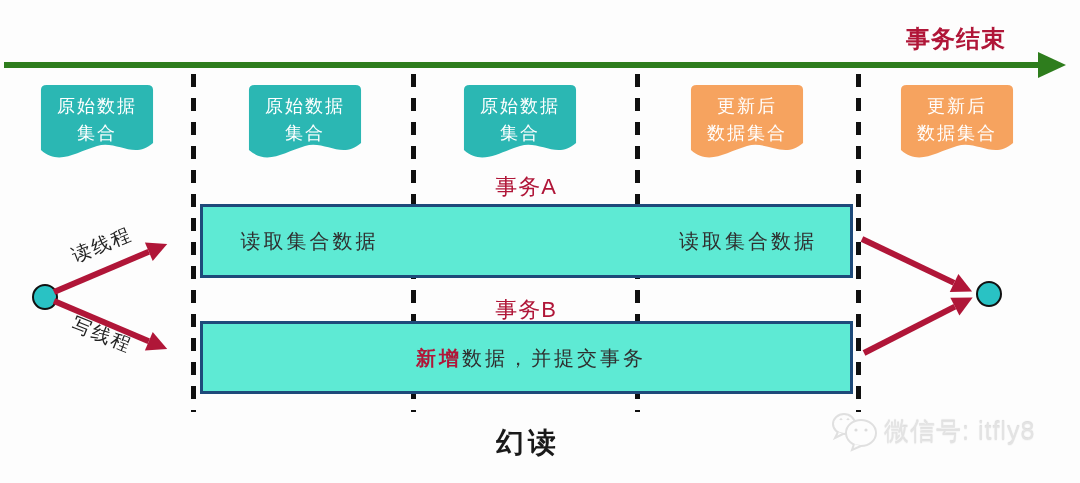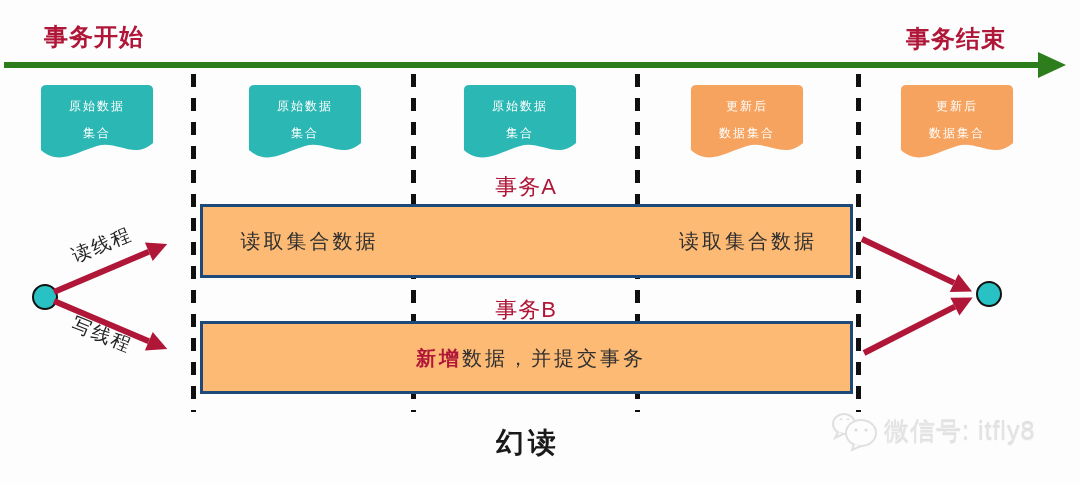--- a/index.html
+++ b/index.html
@@ -21,25 +21,25 @@
   
   .divider{top:74px;width:5px;height:338px;
     background:repeating-linear-gradient(180deg,#101010 0 13px,transparent 13px 24px);}
 
   
   .doc{width:114px;height:84px;top:84px;}
   .doc svg{position:absolute;left:0;top:0;width:100%;height:100%;}
   .doc .fill-teal{fill:var(--teal);}
   .doc .fill-orange{fill:var(--orange);}
   .doc-label{position:absolute;left:0;top:9px;width:100%;text-align:center;
-    color:#ffffff;font-size:12px;line-height:27px;letter-spacing:2px;}
+    color:#ffffff;font-size:18px;line-height:27px;letter-spacing:2px;}
 
   
   .txn-label{width:200px;text-align:center;font-size:22px;font-weight:normal;color:var(--crimson);letter-spacing:1px;}
-  .txn-box{left:200px;width:653px;background:#fdba74;border:3px solid var(--navy);}
+  .txn-box{left:200px;width:653px;background:#5eead4;border:3px solid var(--navy);}
   .cell-text{position:absolute;top:50%;transform:translateY(-50%);text-align:center;
     color:var(--ink);font-size:20px;letter-spacing:3px;white-space:nowrap;}
   .hl{color:var(--crimson);font-weight:bold;}
 
   
   .dot{width:26px;height:26px;border-radius:50%;background:var(--circle);border:2px solid #111;}
   .arrow{height:6px;background:var(--crimson);transform-origin:left center;}
   .arrow::after{content:"";position:absolute;right:-20px;top:-7px;width:0;height:0;
     border-left:20px solid var(--crimson);border-top:10px solid transparent;border-bottom:10px solid transparent;}
   .thread-label{width:92px;text-align:center;font-size:19px;color:#222;letter-spacing:2px;
@@ -52,21 +52,20 @@
   .watermark{left:830px;top:408px;display:flex;align-items:center;}
   .watermark-text{font-size:25px;color:var(--watermark);letter-spacing:1px;
     text-shadow:0 1px 1px #f6f6f6, 0 -1px 1px #d8d8d8;}
   .wechat-icon svg{display:block;}
 </style>
 </head>
 <body>
 
 <div id="canvas">
 
-  <div class="abs red-title" style="left:44px;top:21px;">事务开始</div>
   <div class="abs red-title" style="left:906px;top:23px;">事务结束</div>
 
   <div class="abs timeline"></div>
   <div class="abs timeline-head"></div>
 
   <div class="abs divider" style="left:191px;"></div>
   <div class="abs divider" style="left:411px;"></div>
   <div class="abs divider" style="left:635px;"></div>
   <div class="abs divider" style="left:856px;"></div>
 

